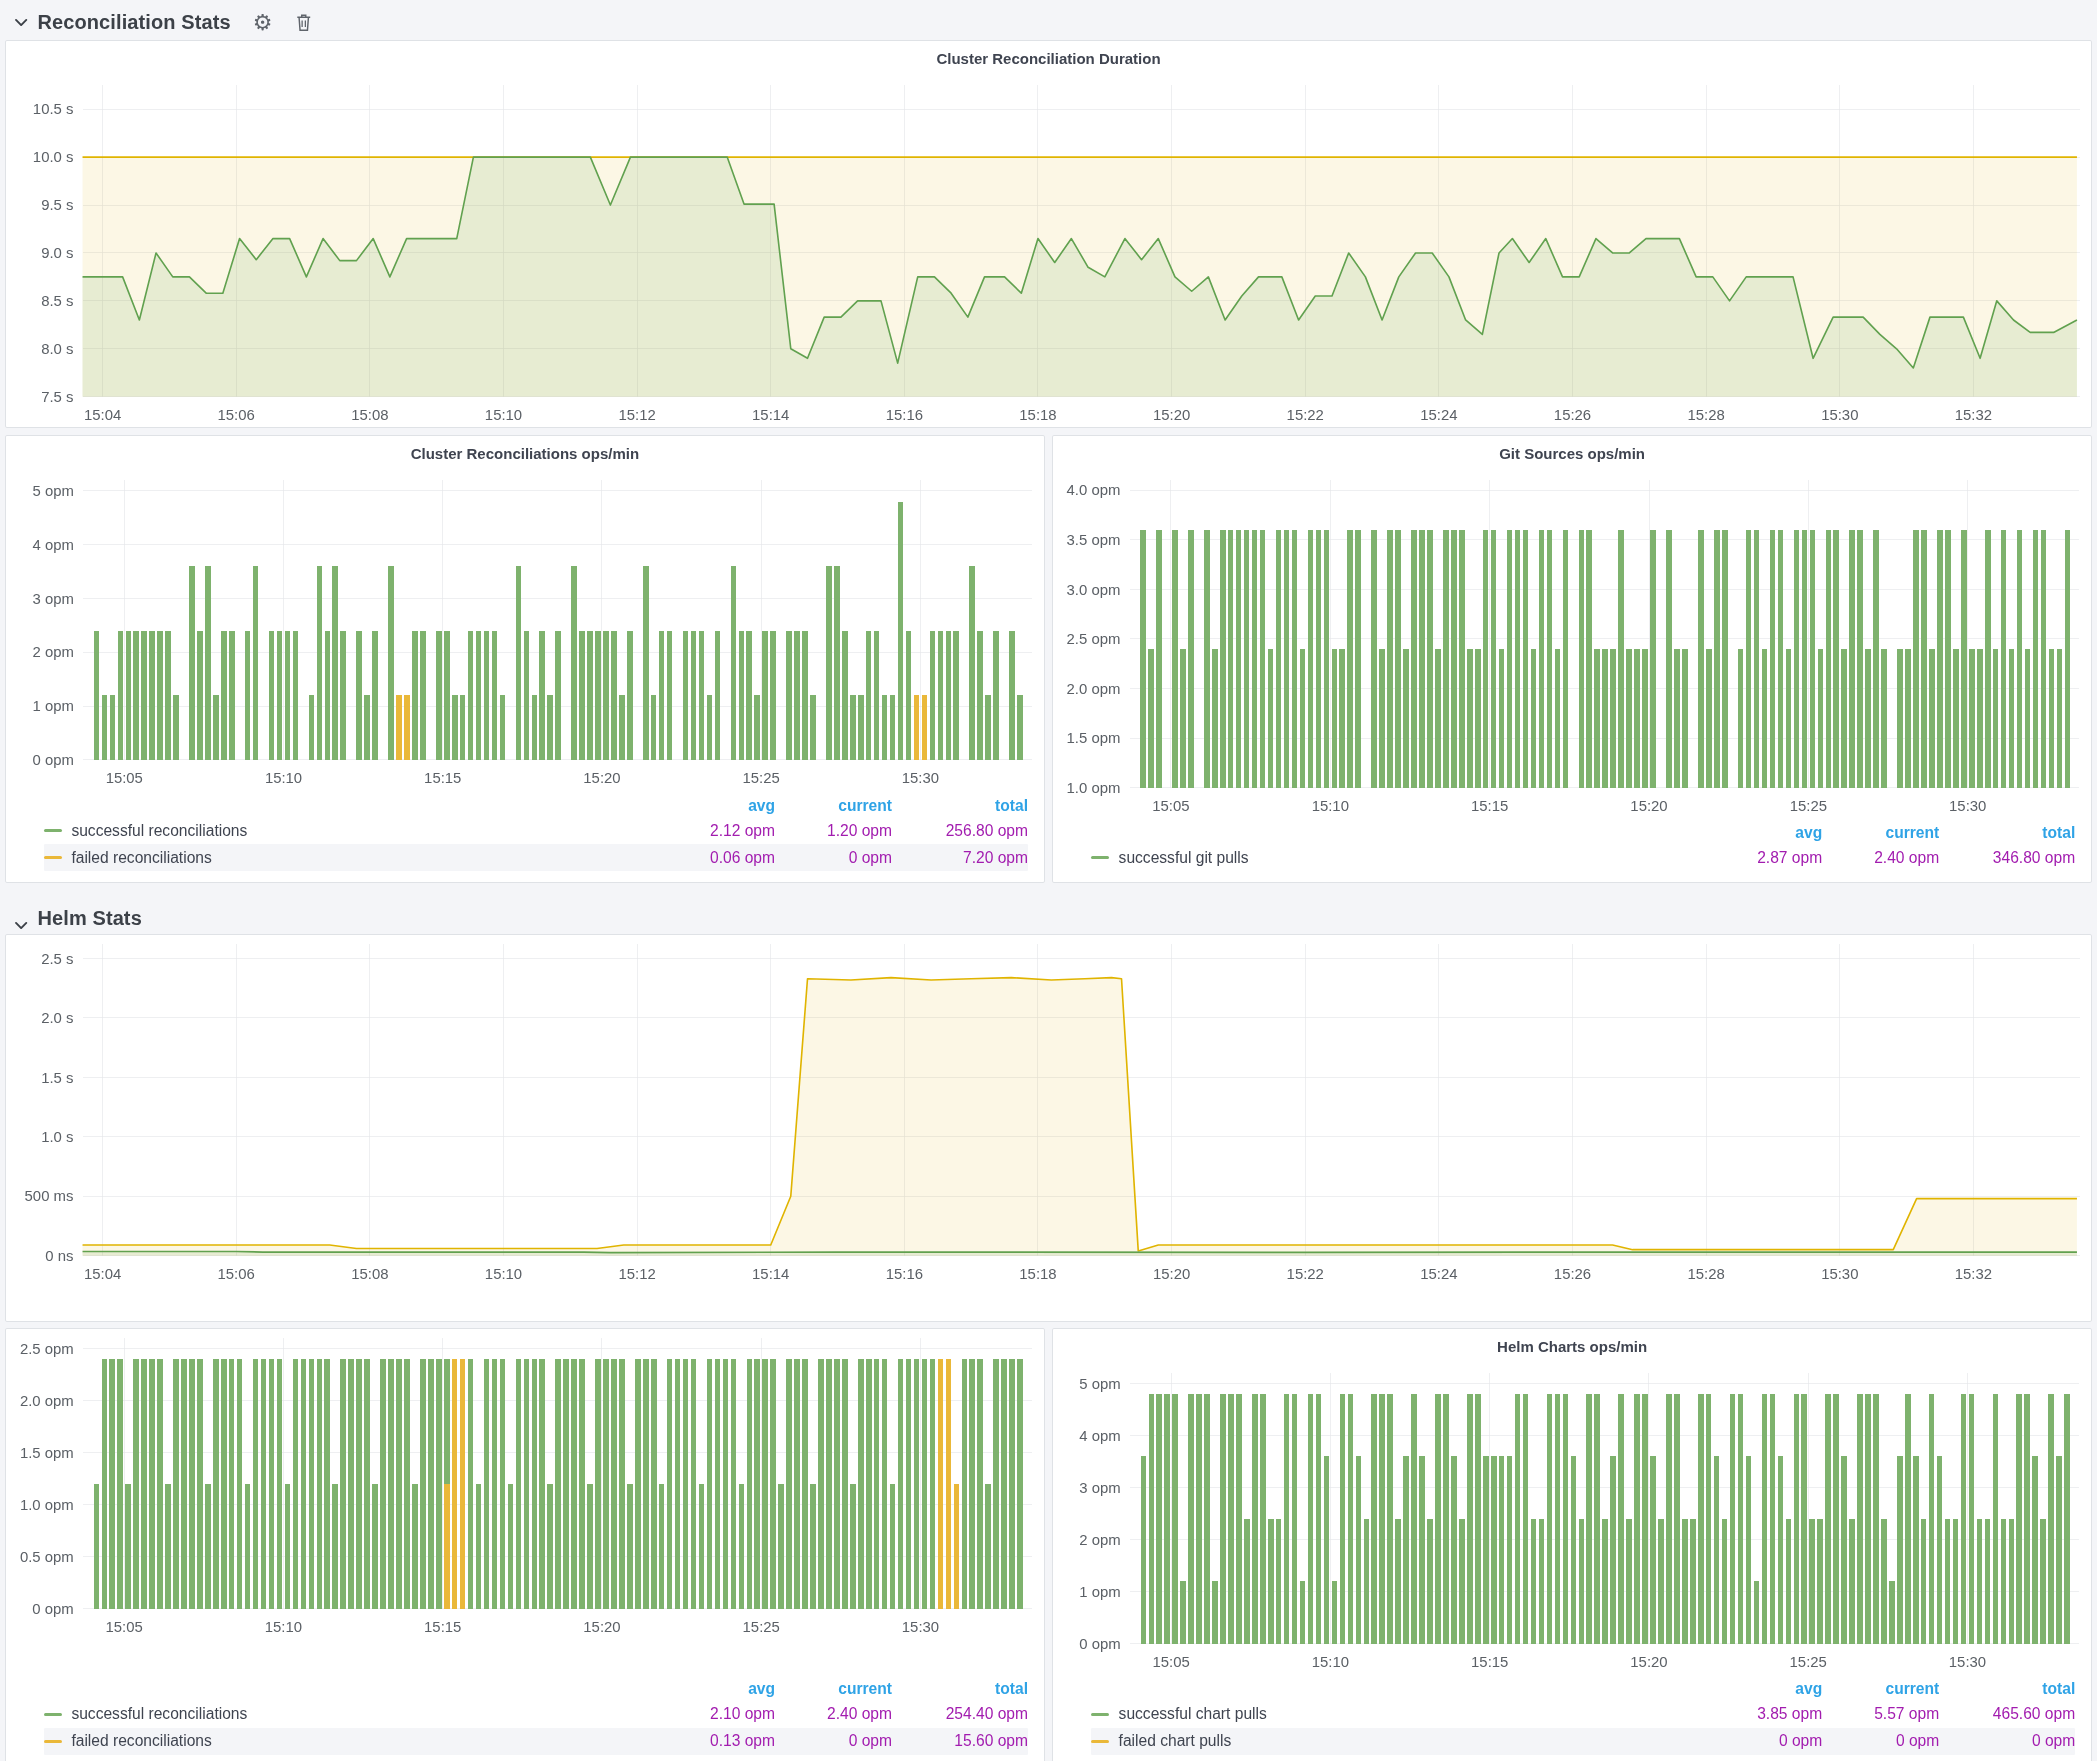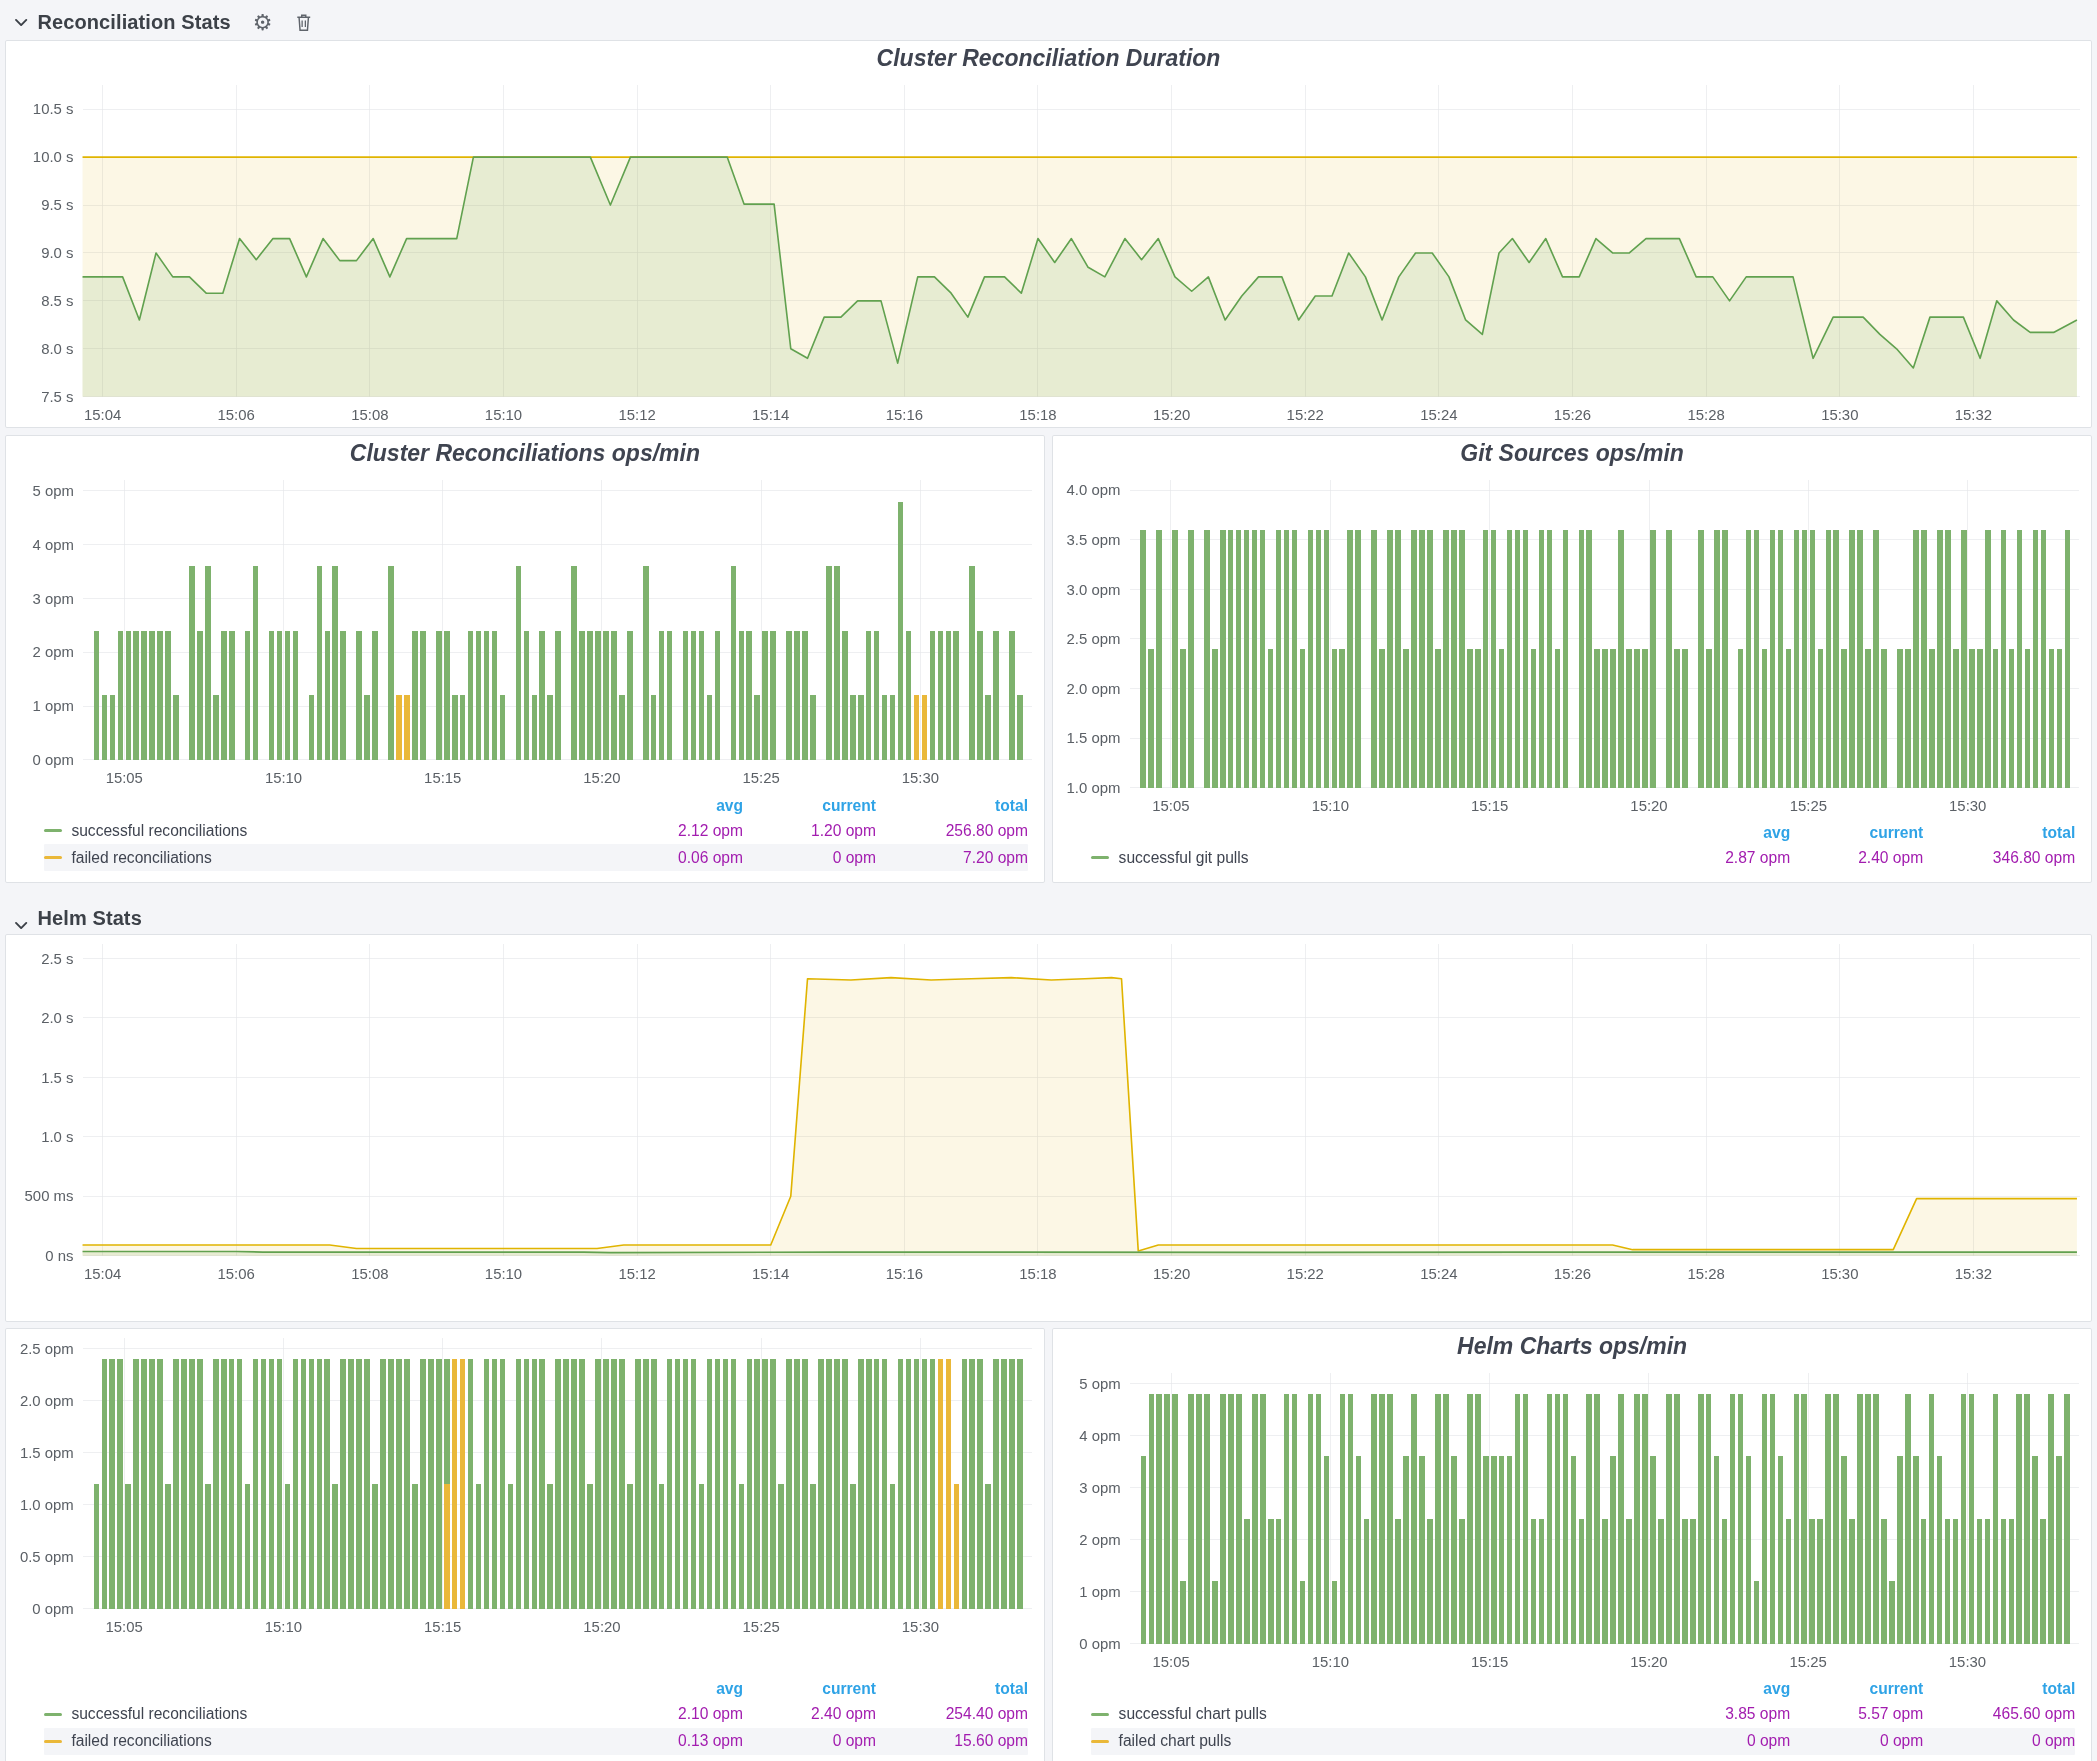--- a/index.html
+++ b/index.html
@@ -8,32 +8,32 @@
 
   .row-header { height: 35px; display: flex; align-items: center; padding-left: 9px; cursor: pointer; }
   .row-header .chev { margin-right: 9px; }
   .row-title { font-size: 20px; font-weight: bold; color: #3c4148; letter-spacing: 0.1px; }
   .row-icon { margin-left: 22px; color: #5f646b; display: inline-flex; align-items: center; }
   .gear-glyph { font-size: 22px; line-height: 1; color: #5f646b; }
 
   .panel { background: #ffffff; border: 0.6px solid #dfe2e6; border-radius: 1.9px;
            display: flex; flex-direction: column; overflow: hidden; }
   .panel-title { height: 35px; flex: 0 0 auto; display: flex; align-items: center; justify-content: center;
-                 font-size: 23px; font-weight: bold; color: #3f4450; cursor: pointer; font-style: italic; }
+                 font-size: 15px; font-weight: bold; color: #3f4450; cursor: pointer; }
   .chart { flex: 1 1 auto; min-height: 0; }
 
   .panel-full { height: 388px; }
   .grid-2 { display: grid; grid-template-columns: 1fr 1fr; gap: 7.8px; }
   .row-mid { height: 448px; margin-bottom: 9px; }
   .row-bottom { height: 438px; }
   .spacer10 { height: 6.5px; }
   .header2 { height: 42px; display: flex; align-items: flex-end; padding-bottom: 3.9px; }
 
   .legend { flex: 0 0 auto; padding: 2.6px 15.6px 10.4px 38px; }
-  .lrow { display: grid; grid-template-columns: 1fr 117px 117px 136px; align-items: center; height: 27px; gap: 16px; }
+  .lrow { display: grid; grid-template-columns: 1fr 117px 117px 136px; align-items: center; height: 27px; }
   .lrow.lhead { height: 23px; }
   .lrow.striped { background: #f4f5f8; border-radius: 1.3px; }
   .lcell-label { display: flex; align-items: center; font-size: 15.6px; color: #3f4450; cursor: pointer; }
   .dash { display: inline-block; width: 17.5px; height: 3.2px; border-radius: 1.9px; margin-right: 9.7px; flex: 0 0 auto; }
   .lval { text-align: right; font-size: 15.6px; color: #a21caf; }
   .lhead .lval { color: #2fa3e6; font-weight: bold; }
 </style>
 </head>
 <body>
 

